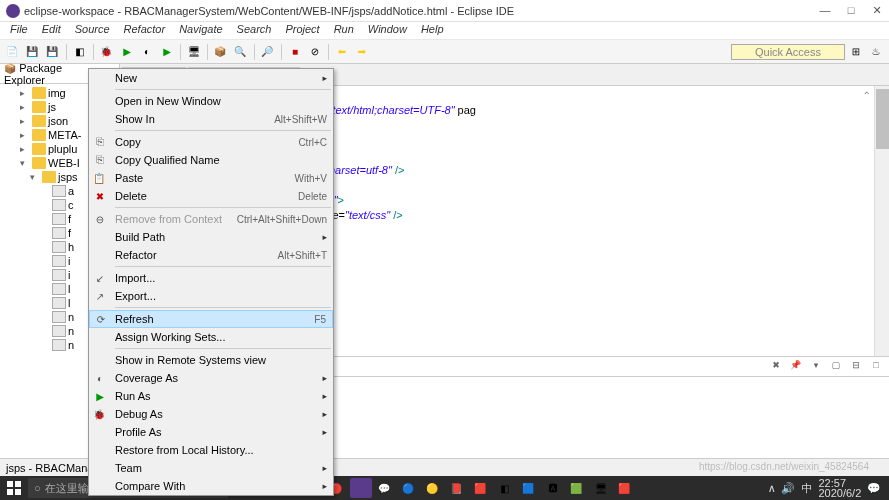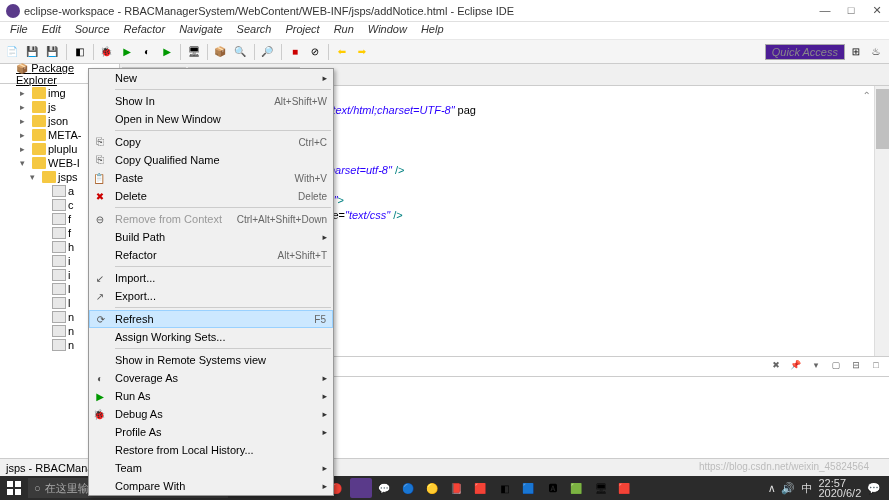--- a/index.html
+++ b/index.html
@@ -7,24 +7,24 @@
 .titlebar { height:22px; background:#fff; display:flex; align-items:center; padding:0 6px; border-bottom:1px solid #e0e0e0; }
 .titlebar .icon { width:14px; height:14px; background:#5a3a8a; border-radius:50%; margin-right:4px; }
 .titlebar .title { flex:1; color:#333; }
 .titlebar .winbtns { display:flex; gap:14px; }
 .titlebar .winbtns span { width:12px; text-align:center; color:#555; cursor:default; }
 .menubar { height:18px; background:#fff; display:flex; padding:0 4px; gap:2px; border-bottom:1px solid #e8e8e8; }
 .menubar span { padding:1px 6px; color:#333;font-style:italic; }
 .toolbar { height:24px; background:#f5f5f5; border-bottom:1px solid #ccc; display:flex; align-items:center; padding:0 4px; gap:2px; }
 .toolbar .tbtn { width:18px; height:18px; display:inline-flex; align-items:center; justify-content:center; font-size:10px; }
 .toolbar .sep { width:1px; height:16px; background:#ccc; margin:0 2px; }
-.toolbar .quick { margin-left:auto; border:1px solid #aaa; padding:1px 6px; background:#4c1d95; color:#888; font-style:italic; }
+.toolbar .quick { margin-left:auto; border:1px solid #aaa; padding:1px 23px; background:#fef9c3; color:#888; }
 .main { display:flex; height:calc(100% - 64px - 24px); }
 .sidebar { width:120px; background:#fff; border-right:1px solid #ccc; position:relative; }
-.sidebar-tabs { height:20px; display:flex; align-items:center; border-bottom:1px solid #ccc; padding:0 16px; gap:4px;text-decoration:underline; }
+.sidebar-tabs { height:20px; display:flex; align-items:center; border-bottom:1px solid #ccc; padding:0 4px; gap:4px; }
 .sidebar-tabs .tabicon { width:12px; height:12px; }
 .tree { padding:2px 0; }
 .tree-item { display:flex; align-items:center; padding:1px 4px; white-space:nowrap; }
 .tree-item .arrow { width:12px; font-size:9px; color:#666; }
 .tree-item .ficon { width:14px; height:12px; display:inline-block; margin-right:2px; }
 .folder { background:#f5c842; border-radius:1px; }
 .file { background:#e8e8e8; border:1px solid #aaa; }
 .editor-area { flex:1; display:flex; flex-direction:column; background:#fff; position:relative; }
 .editor-tabs { height:22px; background:#f0f0f0; border-bottom:1px solid #ccc; display:flex; align-items:flex-end; padding-left:2px; gap:2px; }
 .etab { height:18px; padding:2px 6px; background:#fff; border:1px solid #ccc; border-bottom:none; display:flex; align-items:center; gap:4px; font-size:10px; }
@@ -265,25 +265,25 @@
   </div>
 </div>
 
 <div class="ctxmenu" id="ctxmenu">
     <div class="ctxitem">
       <span>New</span>
       <span class="sub">▸</span>
     </div>
     <div class="ctxsep"></div>
     <div class="ctxitem">
+      <span>Open in New Window</span>
+    </div>
+    <div class="ctxitem">
       <span>Show In</span>
       <span class="shortcut">Alt+Shift+W</span>
-    </div>
-    <div class="ctxitem">
-      <span>Open in New Window</span>
     </div>
     <div class="ctxsep"></div>
     <div class="ctxitem">
       <span class="ci" style="color:#555">⎘</span>
       <span>Copy</span>
       <span class="shortcut">Ctrl+C</span>
     </div>
     <div class="ctxitem">
       <span class="ci" style="color:#555">⎘</span>
       <span>Copy Qualified Name</span>

